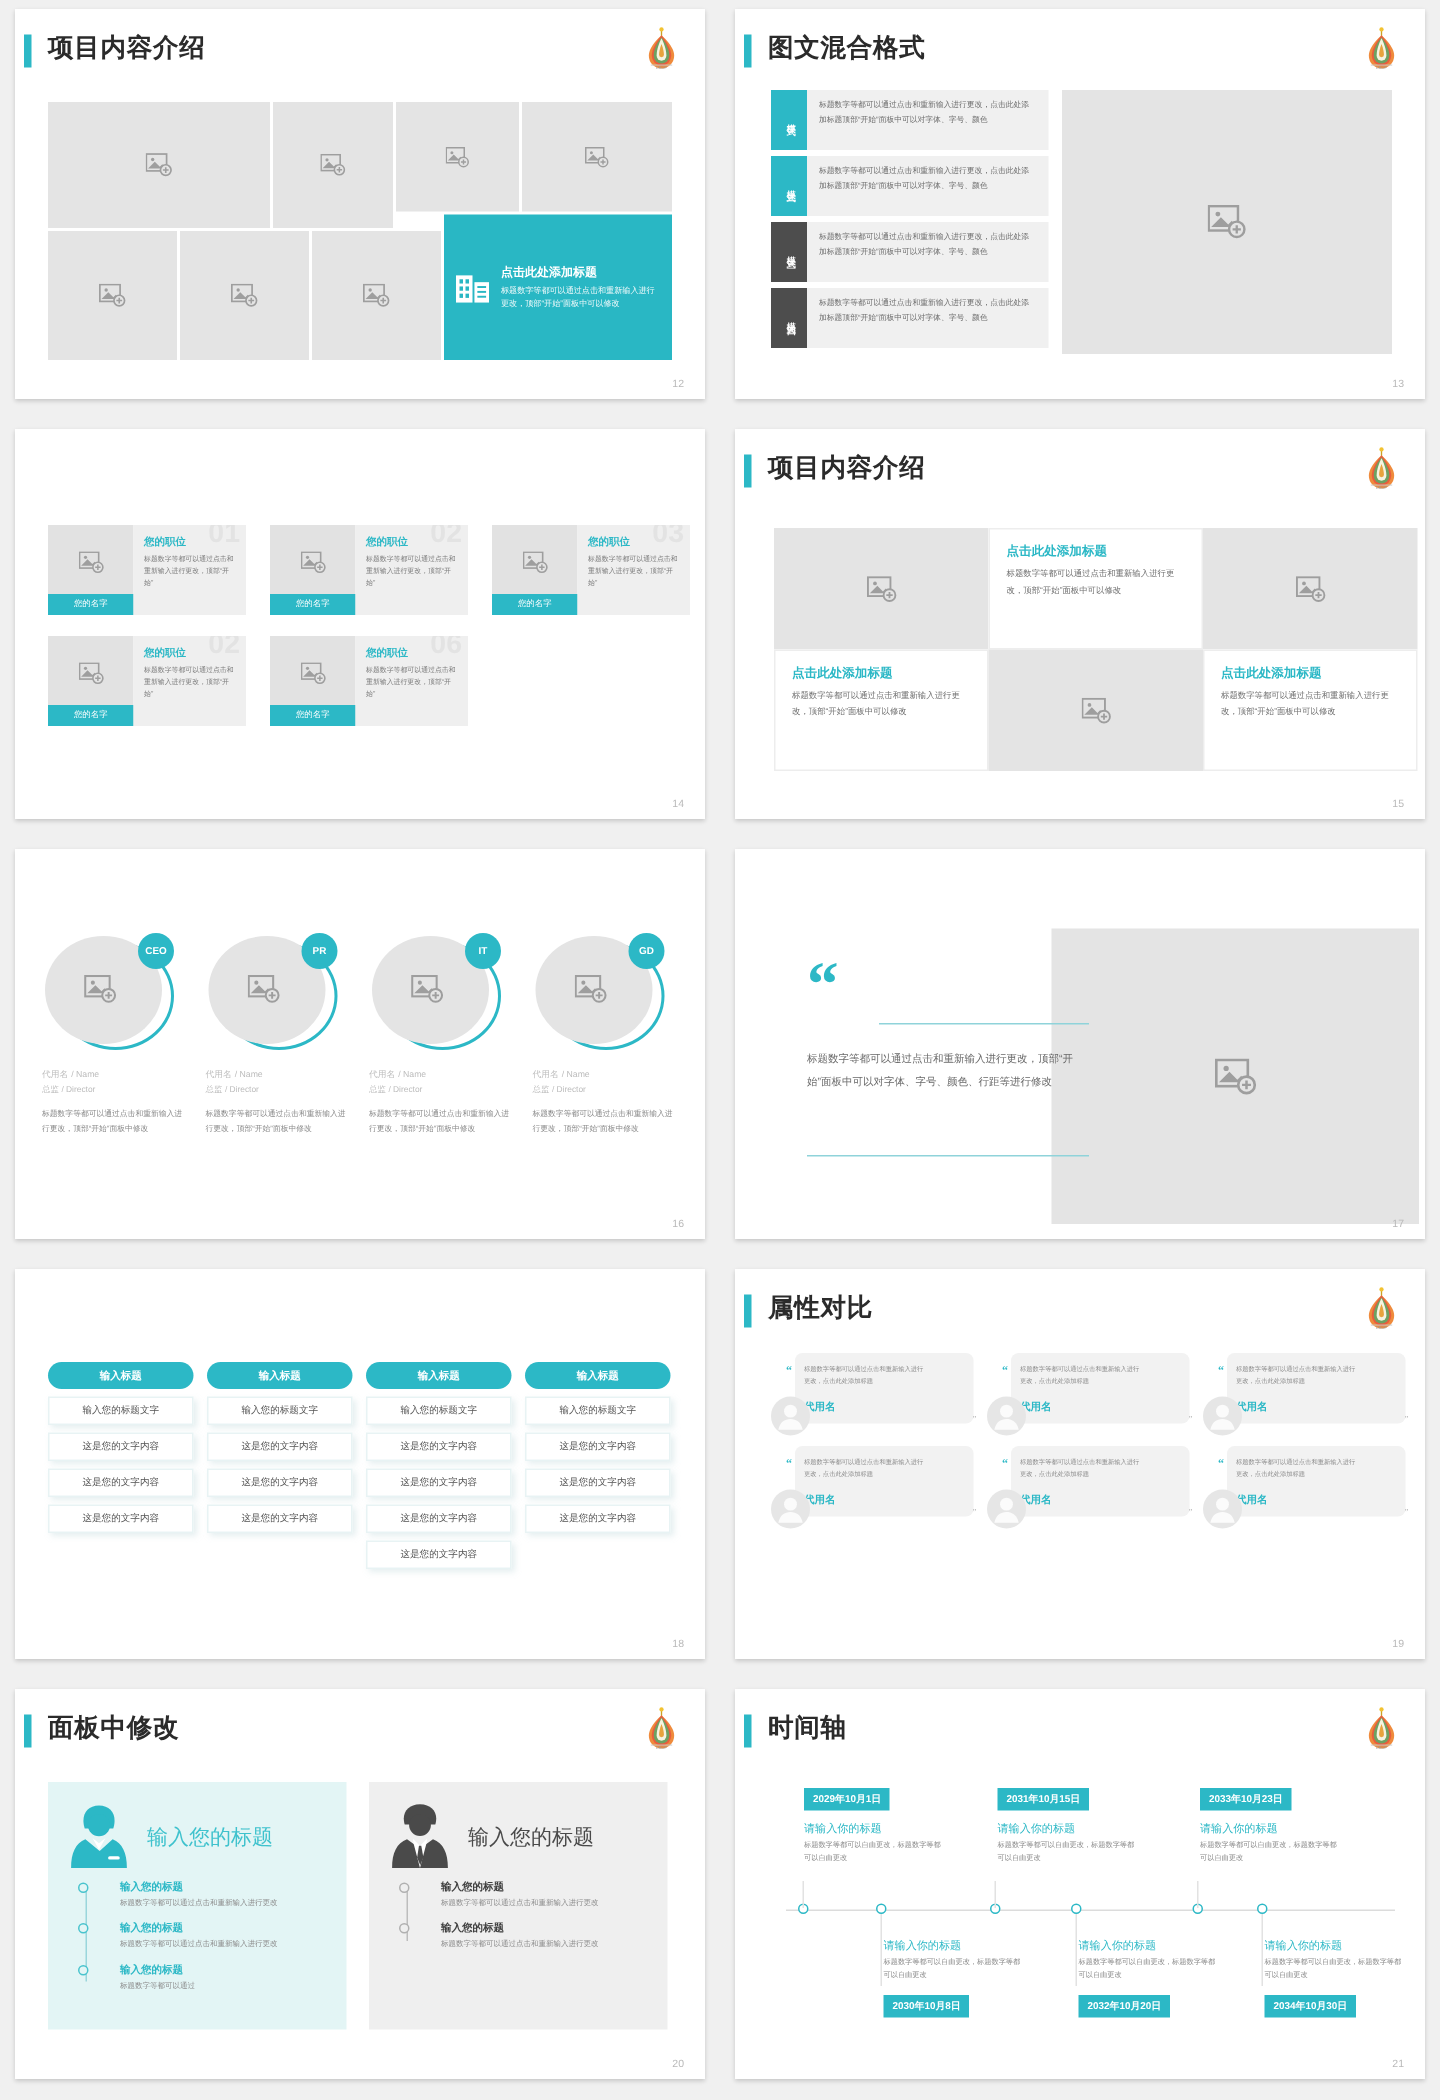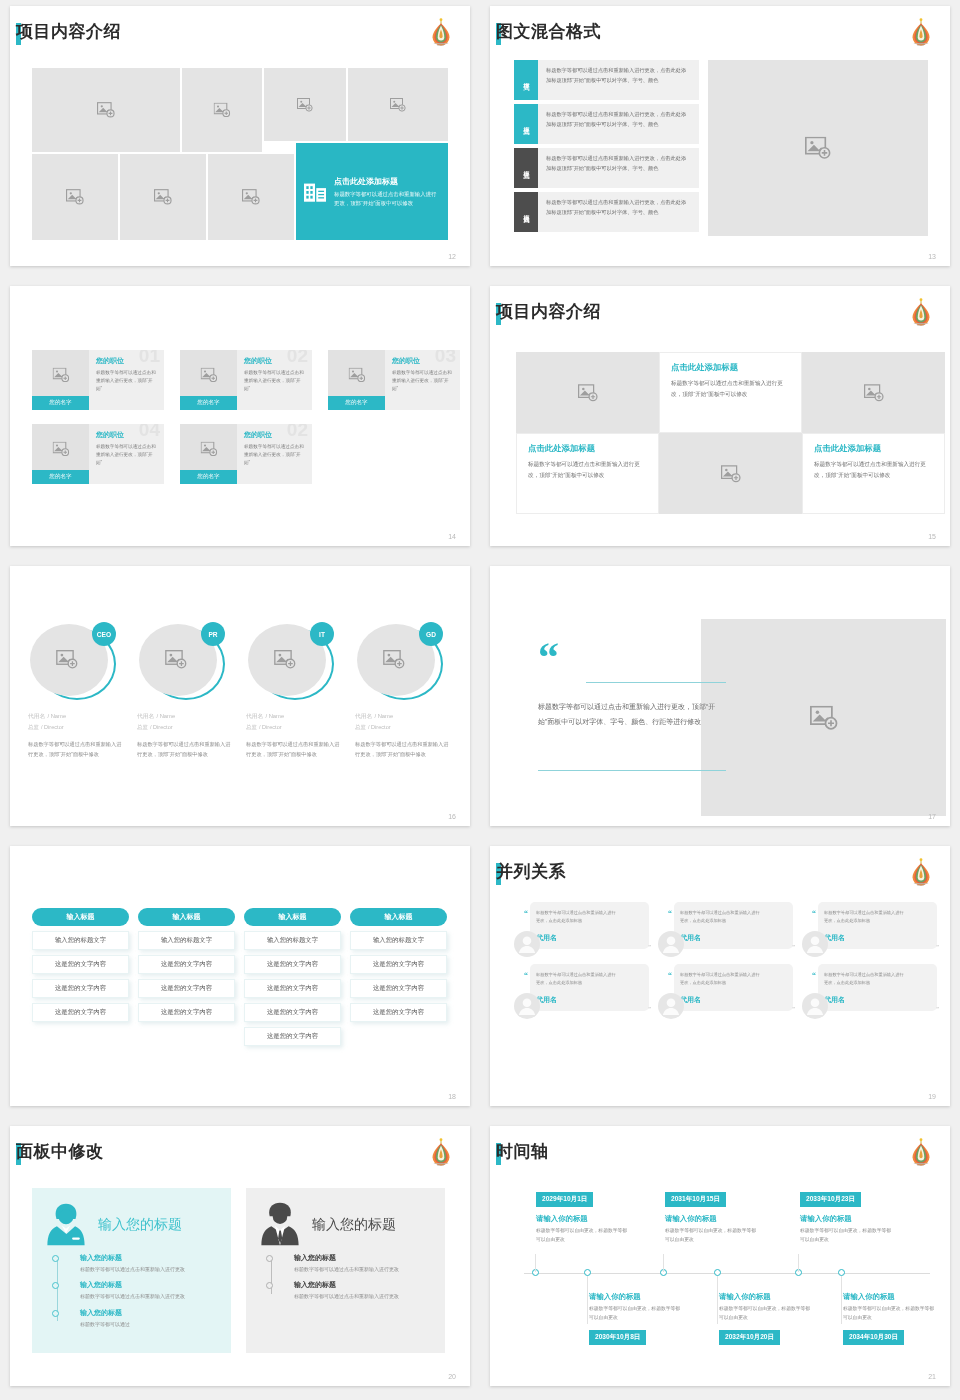--- a/index.html
+++ b/index.html
@@ -22,21 +22,21 @@
     box-shadow: 0 1px 3px rgba(0,0,0,0.18);
     overflow: hidden;
   }
   
   .s-head { position: absolute; top: 14px; left: 0; right: 0; height: 34px; }
   .accent-bar {
     position: absolute; left: 6px; top: 3px;
     width: 5px; height: 22px; background: #2cb8c6;
   }
   .s-title {
-    position: absolute; left: 6px; top: 0;
+    position: absolute; left: 22px; top: 0;
     font-size: 17px; font-weight: bold; color: #2b2b2b;
     letter-spacing: 0.5px; line-height: 24px;
   }
   .logo { position: absolute; right: 16px; top: -3px; width: 26px; height: 30px; }
   .pagenum {
     position: absolute; right: 14px; bottom: 6px;
     font-size: 7px; color: #b9b9b9;
   }
   
   .ph { background: #e4e4e4; position: relative; }
@@ -202,21 +202,21 @@
   .s21-axis { position: absolute; left: 34px; top: 147px; width: 406px; height: 1px; background: #dcdcdc; }
   .s21-node {
     position: absolute; top: 143px; width: 7px; height: 7px; border-radius: 50%;
     border: 1px solid #2cb8c6; background: #fff;
   }
   .s21-stem { position: absolute; width: 1px; background: #e2e2e2; }
   .s21-date {
     position: absolute; background: #2cb8c6; color: #fff;
     font-size: 6.6px; font-weight: bold; padding: 3px 6px; white-space: nowrap;
   }
-  .s21-h { position: absolute; font-size: 7.4px; font-weight: bold; color: #2cb8c6; white-space: nowrap; text-align: center; }
+  .s21-h { position: absolute; font-size: 7.4px; font-weight: normal; color: #2cb8c6; white-space: nowrap; text-align: center; }
   .s21-p { position: absolute; font-size: 4.8px; color: #8b8b8b; line-height: 1.9; width: 95px; }
 </style>
 </head>
 <body>
 
 <svg width="0" height="0" style="position:absolute" aria-hidden="true">
   <defs>
     <symbol id="img-ph" viewBox="0 0 32 28">
       <rect x="1" y="1" width="24" height="20" fill="none" stroke="#9e9e9e" stroke-width="2"></rect>
       <circle cx="8.5" cy="7.5" r="2" fill="#9e9e9e"></circle>
@@ -409,34 +409,34 @@
         </div>
       </div>
       <div class="s14-card">
         <div class="s14-img">
           <svg class="ph-ico" width="17" height="15" style="top:42%">
                 <use href="#img-ph"></use>
               </svg>
           <div class="s14-name">您的名字</div>
         </div>
         <div class="s14-txt">
-          <div class="s14-num">04</div>
+          <div class="s14-num">02</div>
           <div class="s14-pos">您的职位</div>
           <div class="s14-desc">标题数字等都可以通过点击和重新输入进行更改，顶部“开始”</div>
         </div>
       </div>
       <div class="s14-card">
         <div class="s14-img">
           <svg class="ph-ico" width="17" height="15" style="top:42%">
                 <use href="#img-ph"></use>
               </svg>
           <div class="s14-name">您的名字</div>
         </div>
         <div class="s14-txt">
-          <div class="s14-num">02</div>
+          <div class="s14-num">06</div>
           <div class="s14-pos">您的职位</div>
           <div class="s14-desc">标题数字等都可以通过点击和重新输入进行更改，顶部“开始”</div>
         </div>
       </div>
     </div>
     <div class="pagenum">14</div>
   </div>
   </div>
 
   <div class="slide-wrap">
@@ -590,21 +590,21 @@
       </div>
     </div>
     <div class="pagenum">18</div>
   </div>
   </div>
 
   <div class="slide-wrap">
   <div class="slide">
     <div class="s-head">
       <div class="accent-bar"></div>
-      <div class="s-title">并列关系</div>
+      <div class="s-title">属性对比</div>
       <svg class="logo">
             <use href="#logo-drop"></use>
           </svg>
     </div>
     <div class="s19-grid">
       <div class="s19-item">
         <div class="s19-bub"></div>
         <div class="s19-qm">“</div>
         <div class="s19-tx">标题数字等都可以通过点击和重新输入进行更改，点击此处添加标题</div>
         <div class="s19-qe">”</div>

